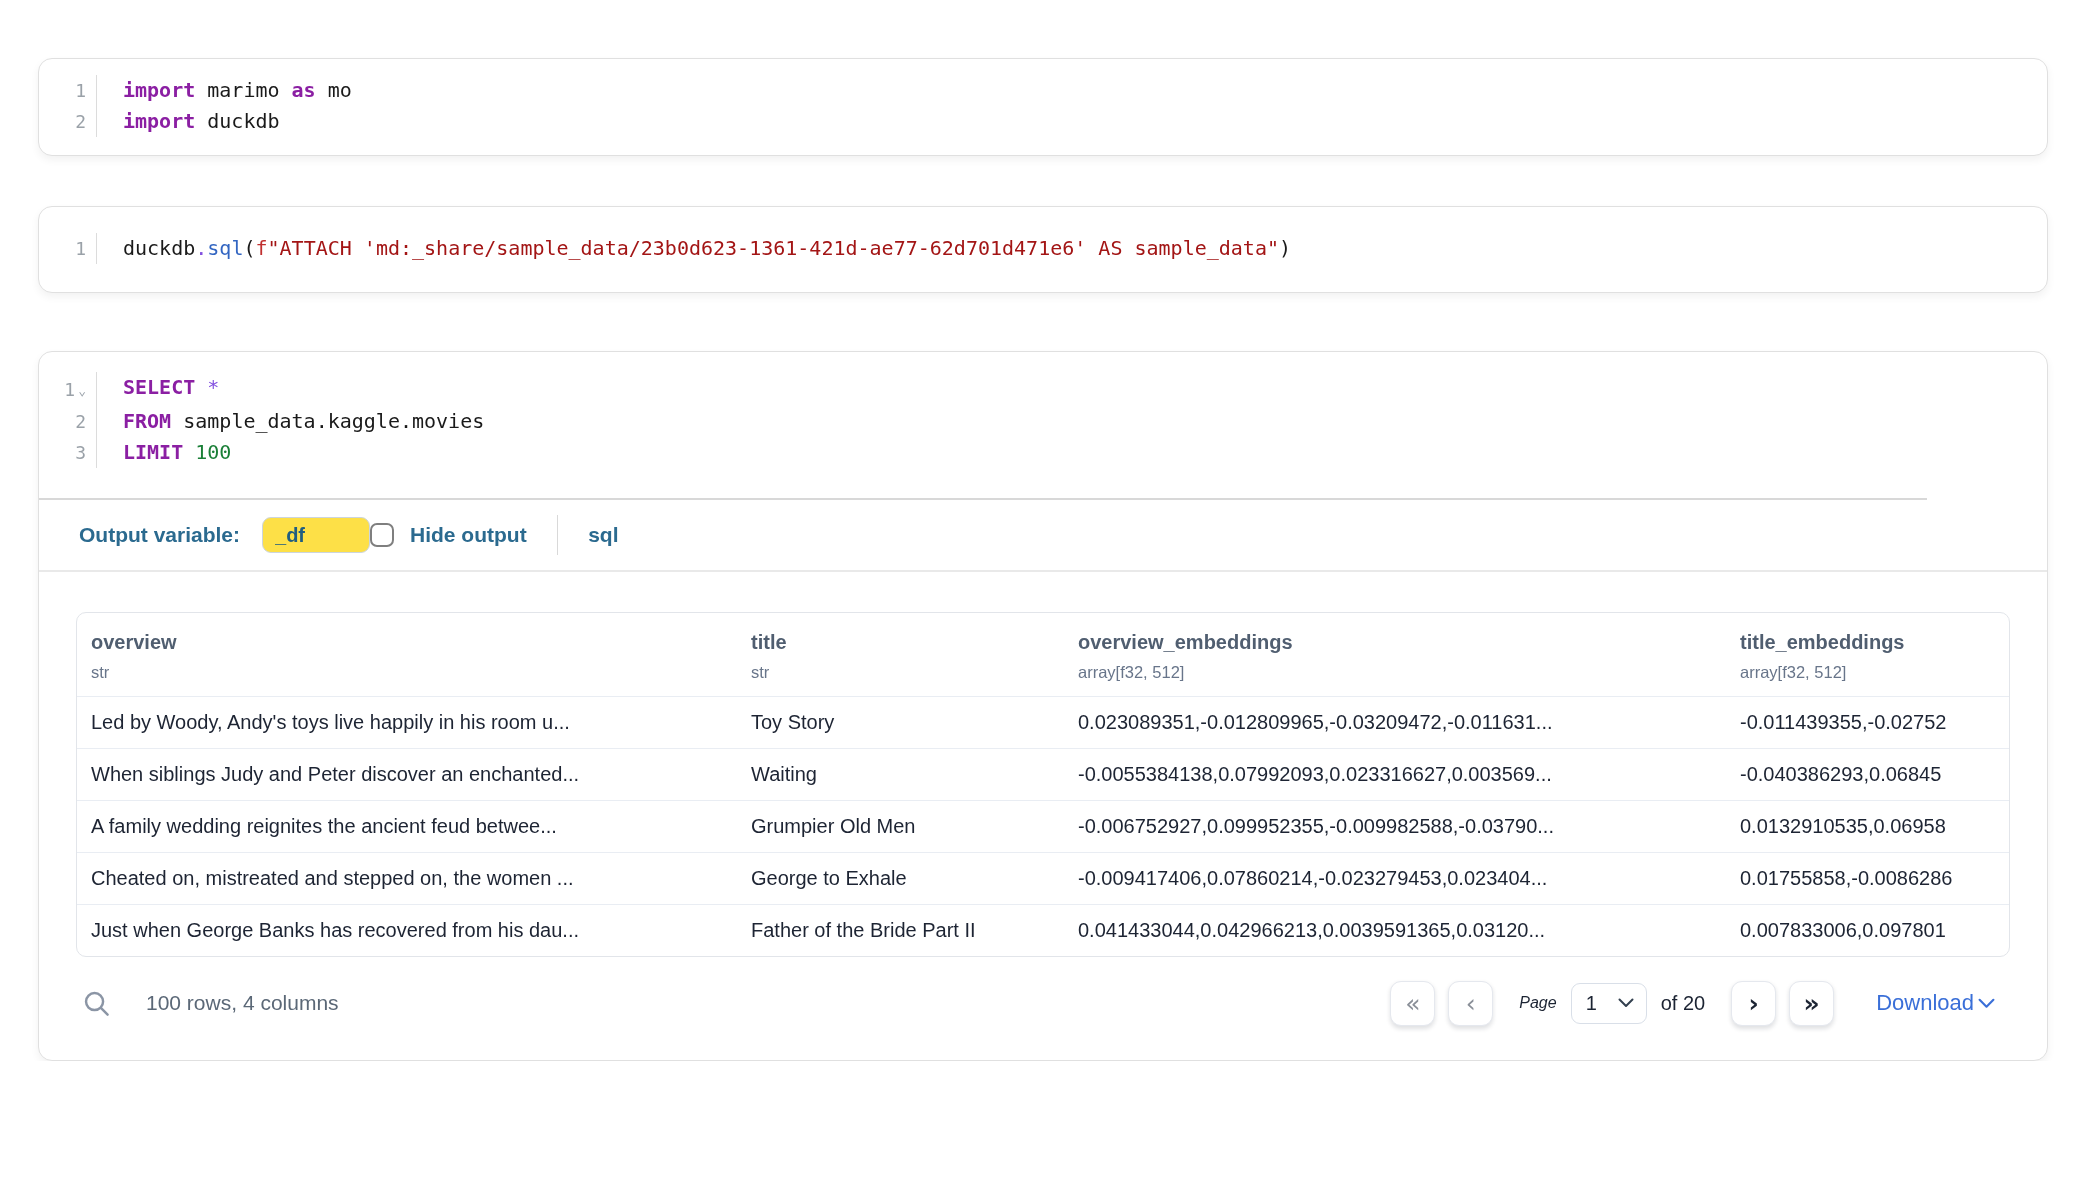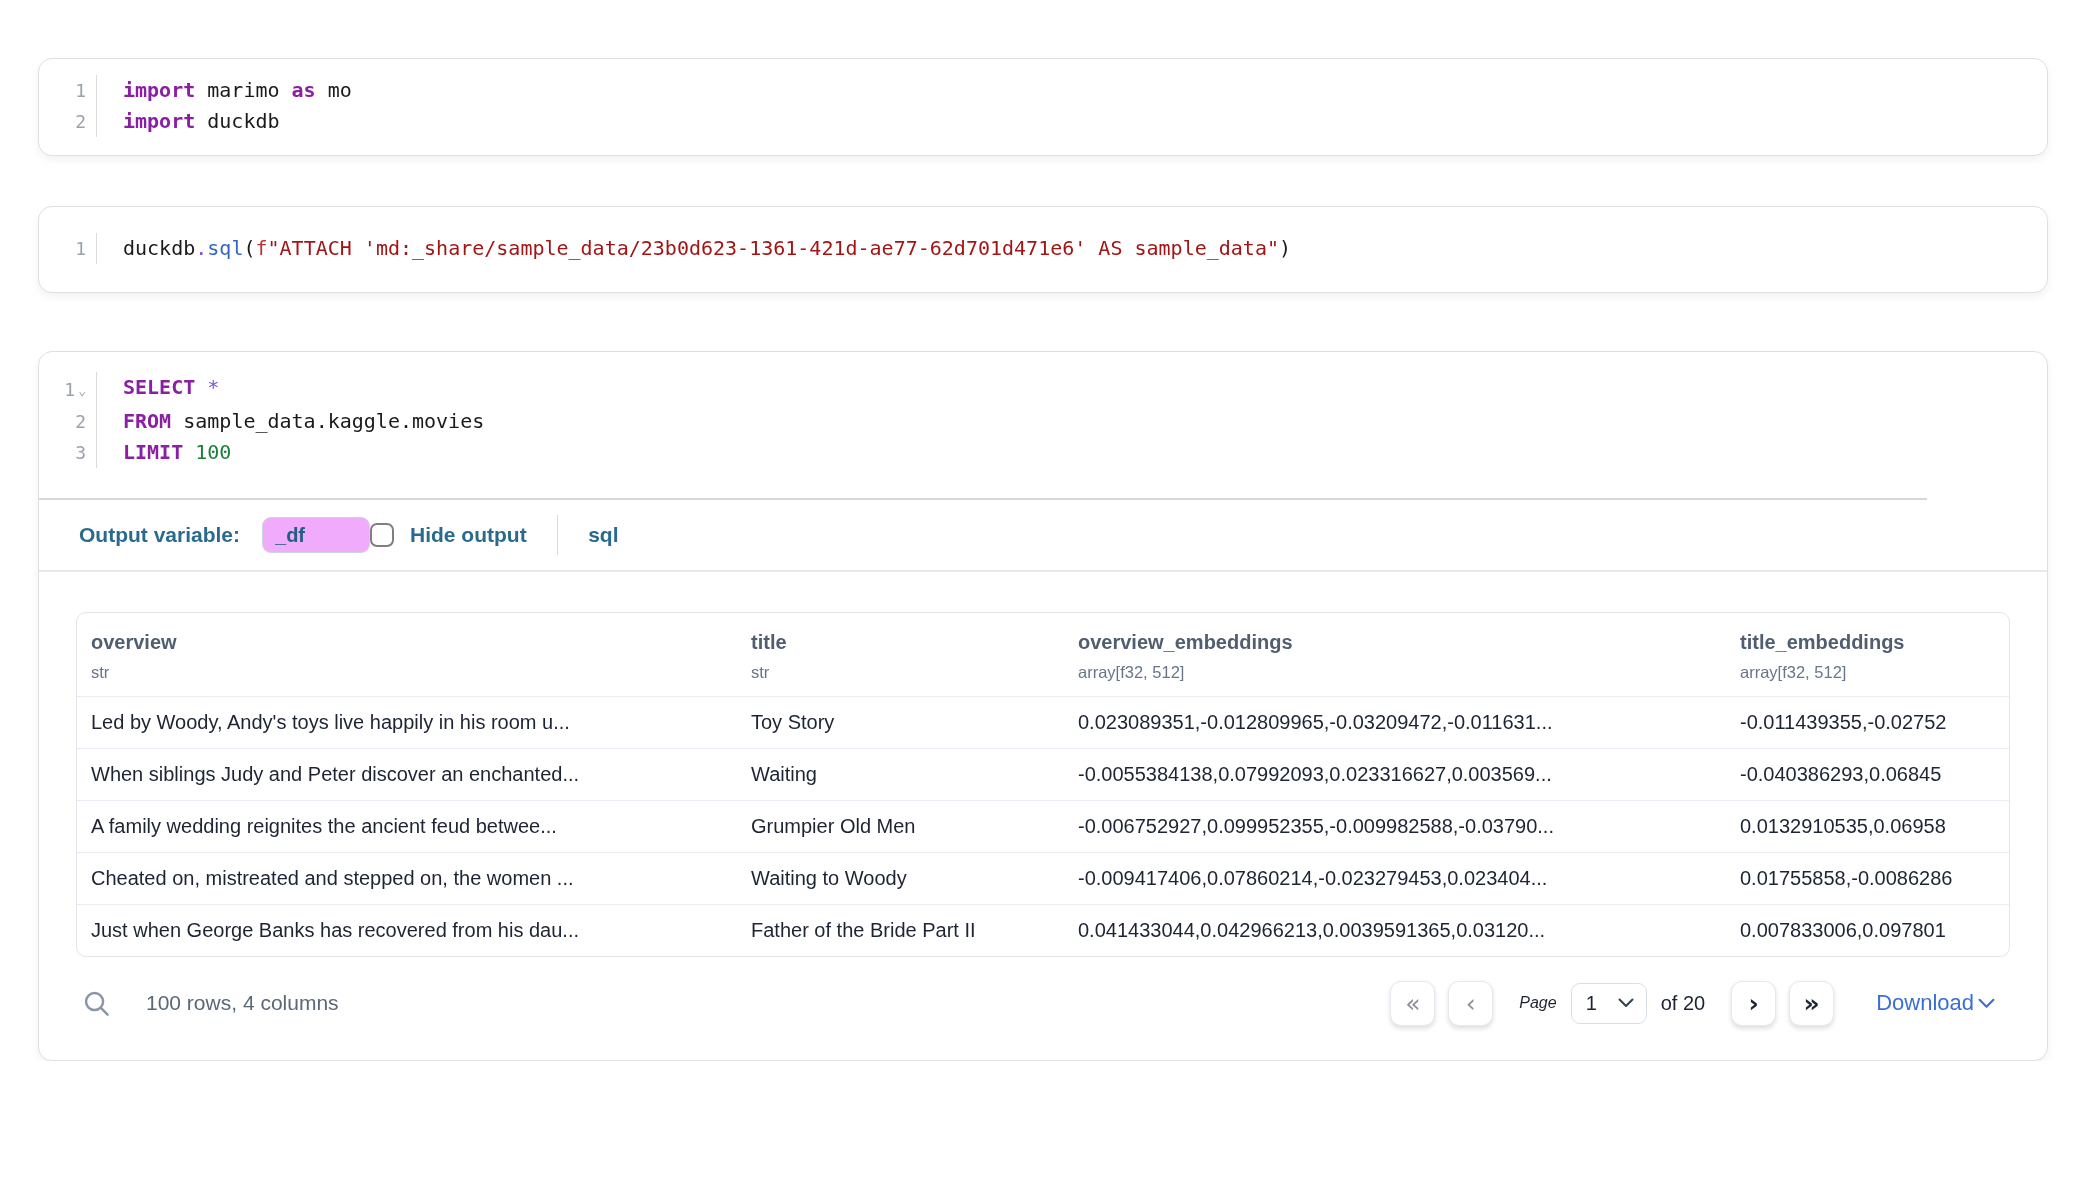--- a/index.html
+++ b/index.html
@@ -33,21 +33,21 @@
 
   
   .divider-short { height:2px; background:#d8d8d8; margin-top:30px; margin-right:120px; }
   .divider-full  { height:1.5px; background:#e9e9e9; }
   .output-bar { height:70px; display:flex; align-items:center; justify-content:flex-start; padding:0 40px; }
   .ob-left { display:flex; align-items:center; gap:22px; }
   .ob-label { color:#2b6a8f; font-weight:700; font-size:21px; }
   .ob-input {
     width:108px; height:36px; border:1.5px solid #ccd5dd; border-radius:9px;
     padding:6px 12px; font-size:20px; font-weight:700; color:#205d80;
-    font-family:"Liberation Sans", sans-serif; outline:none; background:#f0abfc;
+    font-family:"Liberation Sans", sans-serif; outline:none; background:#fde047;
   }
   .ob-right { display:flex; align-items:center; margin-right:110px; }
   .checkbox { width:24px; height:24px; border:2.5px solid #7f7f7f; border-radius:7px; background:#fff; cursor:pointer; }
   .hide-label { color:#2b6a8f; font-weight:700; font-size:21px; margin-left:16px; }
   .vdiv { width:1.5px; height:40px; background:#d9d9d9; margin:0 30px; }
   .kernel-label { color:#2b6a8f; font-weight:700; font-size:21px; }
 
   
   .output-area { padding:40px 37px 0; }
   .table-wrap { border:1.5px solid #e2e5ea; border-radius:10px; overflow:hidden; }
@@ -196,21 +196,21 @@
             <td>-0.040386293,0.06845</td>
           </tr>
           <tr>
             <td>A family wedding reignites the ancient feud betwee...</td>
             <td>Grumpier Old Men</td>
             <td>-0.006752927,0.099952355,-0.009982588,-0.03790...</td>
             <td>0.0132910535,0.06958</td>
           </tr>
           <tr>
             <td>Cheated on, mistreated and stepped on, the women ...</td>
-            <td>Waiting to Woody</td>
+            <td>George to Exhale</td>
             <td>-0.009417406,0.07860214,-0.023279453,0.023404...</td>
             <td>0.01755858,-0.0086286</td>
           </tr>
           <tr>
             <td>Just when George Banks has recovered from his dau...</td>
             <td>Father of the Bride Part II</td>
             <td>0.041433044,0.042966213,0.0039591365,0.03120...</td>
             <td>0.007833006,0.097801</td>
           </tr>
         </tbody>

